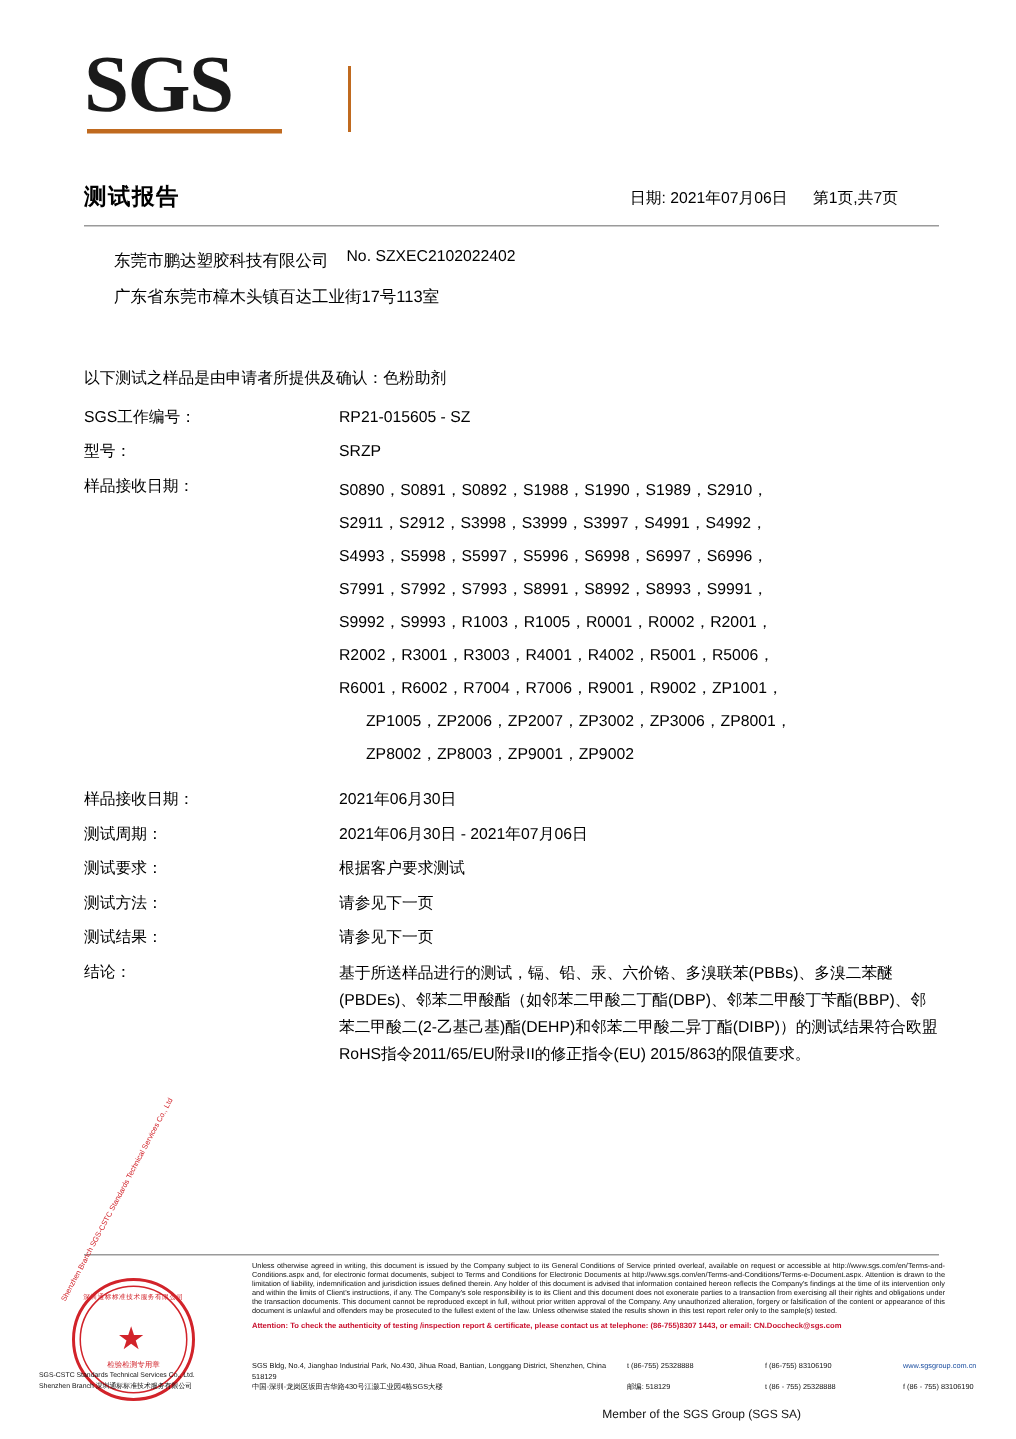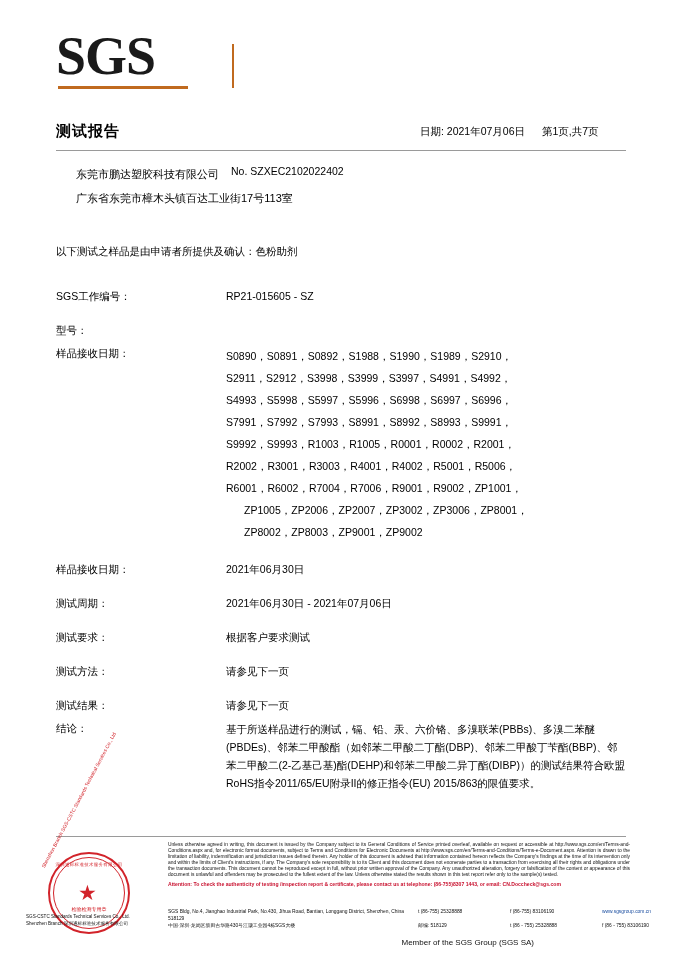--- a/index.html
+++ b/index.html
@@ -141,21 +141,21 @@
     flex: 1 1 auto;
     line-height: 16px;
   }
   .ref-lines .ref-line {
     line-height: 22px;
     white-space: pre;
   }
   .ref-lines .ref-line.indent {
     padding-left: 18px;
   }
-  .tight-row { margin-bottom: 7px; margin-top: 18px; }
+  .tight-row { margin-bottom: 7px; }
   .concl-text {
     line-height: 18px;
   }
 
   
   .footer-rule {
     position: absolute;
     left: 56px;
     top: 836px;
     width: 570px;
@@ -309,20 +309,21 @@
 
   <div class="fields">
 
     <div class="field-row tight-row">
       <div class="field-label">SGS工作编号：</div>
       <div class="field-value">RP21-015605 - SZ</div>
     </div>
 
     <div class="field-row tight-row">
       <div class="field-label">型号：</div>
+      <div class="field-value">SRZP</div>
     </div>
 
     <div class="field-row">
       <div class="field-label">样品接收日期：</div>
       <div class="field-value ref-lines">
         <div class="ref-line">S0890，S0891，S0892，S1988，S1990，S1989，S2910，</div>
         <div class="ref-line">S2911，S2912，S3998，S3999，S3997，S4991，S4992，</div>
         <div class="ref-line">S4993，S5998，S5997，S5996，S6998，S6997，S6996，</div>
         <div class="ref-line">S7991，S7992，S7993，S8991，S8992，S8993，S9991，</div>
         <div class="ref-line">S9992，S9993，R1003，R1005，R0001，R0002，R2001，</div>

